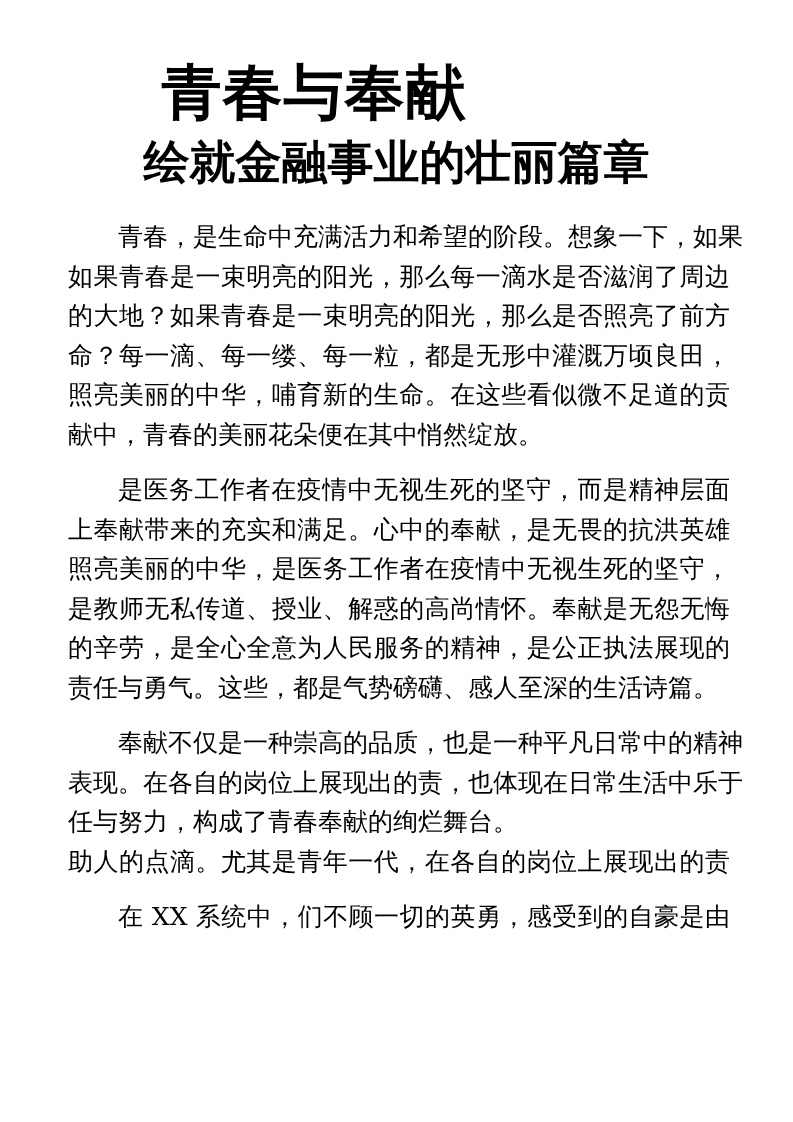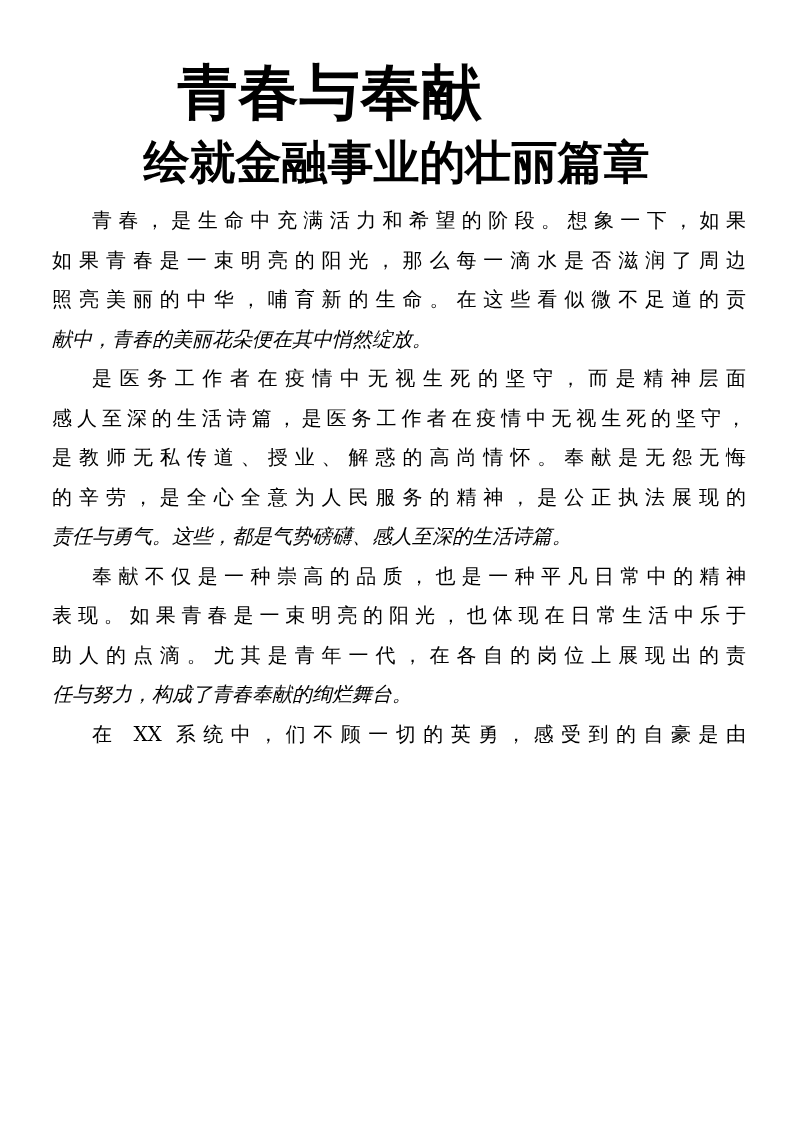--- a/index.html
+++ b/index.html
@@ -1,54 +1,57 @@
 <!DOCTYPE html>
 <html><head>
 <meta charset="utf-8">
 <style>
   html, body { margin: 0; padding: 0; background: #ffffff; }
   body { width: 793px; height: 1122px; position: relative; overflow: hidden;
          font-family: "DejaVu Serif", "Liberation Serif", serif; color: #000; }
   .page { position: absolute; left: 0; top: 0; width: 793px; height: 1122px; }
-  .title { position: absolute; left: 16px; width: 628px; top: 58px; text-align: center;
+  .title { position: absolute; left: 0; width: 628px; top: 58px; text-align: center;
            font-family: "DejaVu Sans", "Liberation Sans", sans-serif; font-weight: bold;
            font-size: 60px; line-height: 68px; letter-spacing: 1px; }
   .subtitle { position: absolute; left: 0; width: 793px; top: 134px; text-align: center;
               font-family: "DejaVu Sans", "Liberation Sans", sans-serif; font-weight: bold;
               font-size: 46px; line-height: 56px; }
   .body { position: absolute; left: 52px; top: 201px; width: 694px; }
-  .para { margin: 0; font-size: 20px; line-height: 39.5px; text-indent: 2em;
+  .para { margin: 16px; font-size: 25px; line-height: 39.5px; text-indent: 2em;
           text-align: justify; text-justify: inter-character; word-break: break-all; }
   .line { display: block; text-align-last: justify; white-space: nowrap; }
-  .line.last { text-align-last: left; font-style: italic; }
+  .line.last { text-align-last: left; }
 </style>
 </head>
 <body>
 
 <div class="page">
   <div class="title">青春与奉献</div>
   <div class="subtitle">绘就金融事业的壮丽篇章</div>
 
   <div class="body">
     <p class="para">
       <span class="line">青春，是生命中充满活力和希望的阶段。想象一下，如果</span>
       <span class="line" style="text-indent:0">如果青春是一束明亮的阳光，那么每一滴水是否滋润了周边</span>
+      <span class="line" style="text-indent:0">的大地？如果青春是一束明亮的阳光，那么是否照亮了前方</span>
+      <span class="line" style="text-indent:0">命？每一滴、每一缕、每一粒，都是无形中灌溉万顷良田，</span>
       <span class="line" style="text-indent:0">照亮美丽的中华，哺育新的生命。在这些看似微不足道的贡</span>
       <span class="line last" style="text-indent:0">献中，青春的美丽花朵便在其中悄然绽放。</span>
     </p>
     <p class="para">
       <span class="line">是医务工作者在疫情中无视生死的坚守，而是精神层面</span>
-      <span class="line" style="text-indent:0">感人至深的生活诗篇，是医务工作者在疫情中无视生死的坚守，</span>
+      <span class="line" style="text-indent:0">上奉献带来的充实和满足。心中的奉献，是无畏的抗洪英雄</span>
+      <span class="line" style="text-indent:0">照亮美丽的中华，是医务工作者在疫情中无视生死的坚守，</span>
       <span class="line" style="text-indent:0">是教师无私传道、授业、解惑的高尚情怀。奉献是无怨无悔</span>
       <span class="line" style="text-indent:0">的辛劳，是全心全意为人民服务的精神，是公正执法展现的</span>
       <span class="line last" style="text-indent:0">责任与勇气。这些，都是气势磅礴、感人至深的生活诗篇。</span>
     </p>
     <p class="para">
       <span class="line">奉献不仅是一种崇高的品质，也是一种平凡日常中的精神</span>
-      <span class="line" style="text-indent:0">表现。如果青春是一束明亮的阳光，也体现在日常生活中乐于</span>
+      <span class="line" style="text-indent:0">表现。在各自的岗位上展现出的责，也体现在日常生活中乐于</span>
+      <span class="line last" style="text-indent:0">任与努力，构成了青春奉献的绚烂舞台。</span>
       <span class="line" style="text-indent:0">助人的点滴。尤其是青年一代，在各自的岗位上展现出的责</span>
-      <span class="line last" style="text-indent:0">任与努力，构成了青春奉献的绚烂舞台。</span>
     </p>
     <p class="para">
       <span class="line">在 XX 系统中，们不顾一切的英勇，感受到的自豪是由</span>
     </p>
   </div>
 </div>
 
 </body></html>

